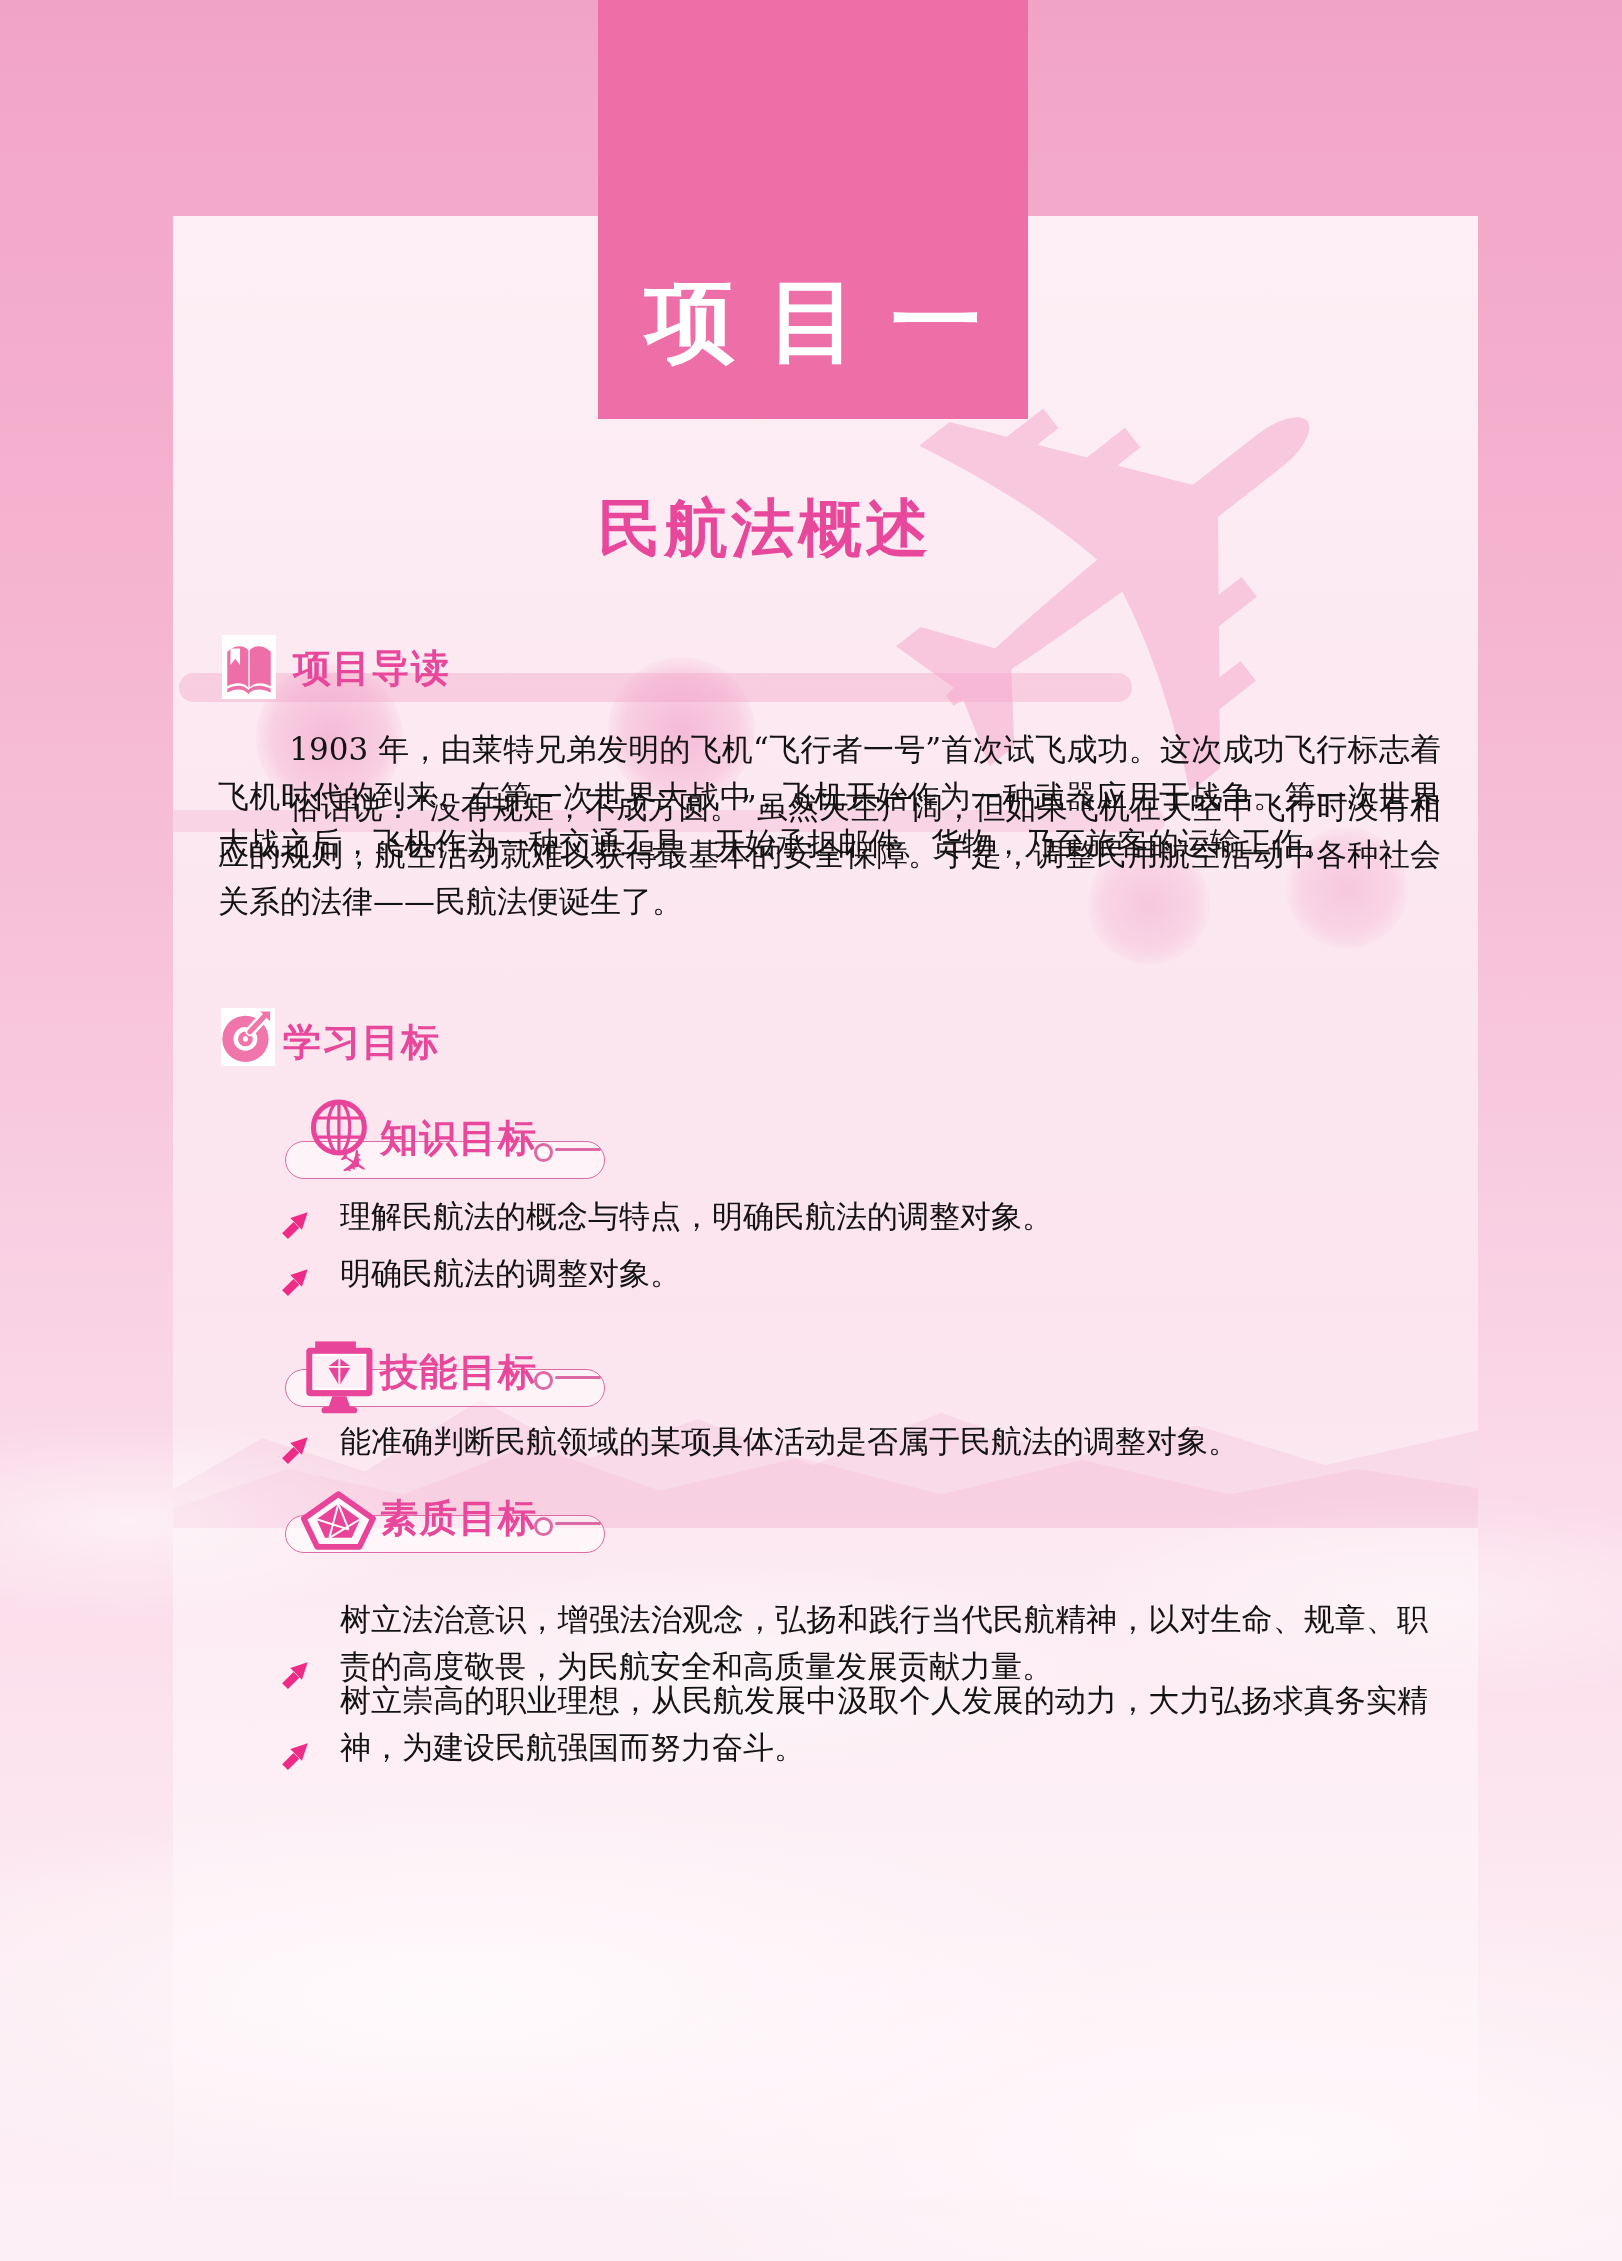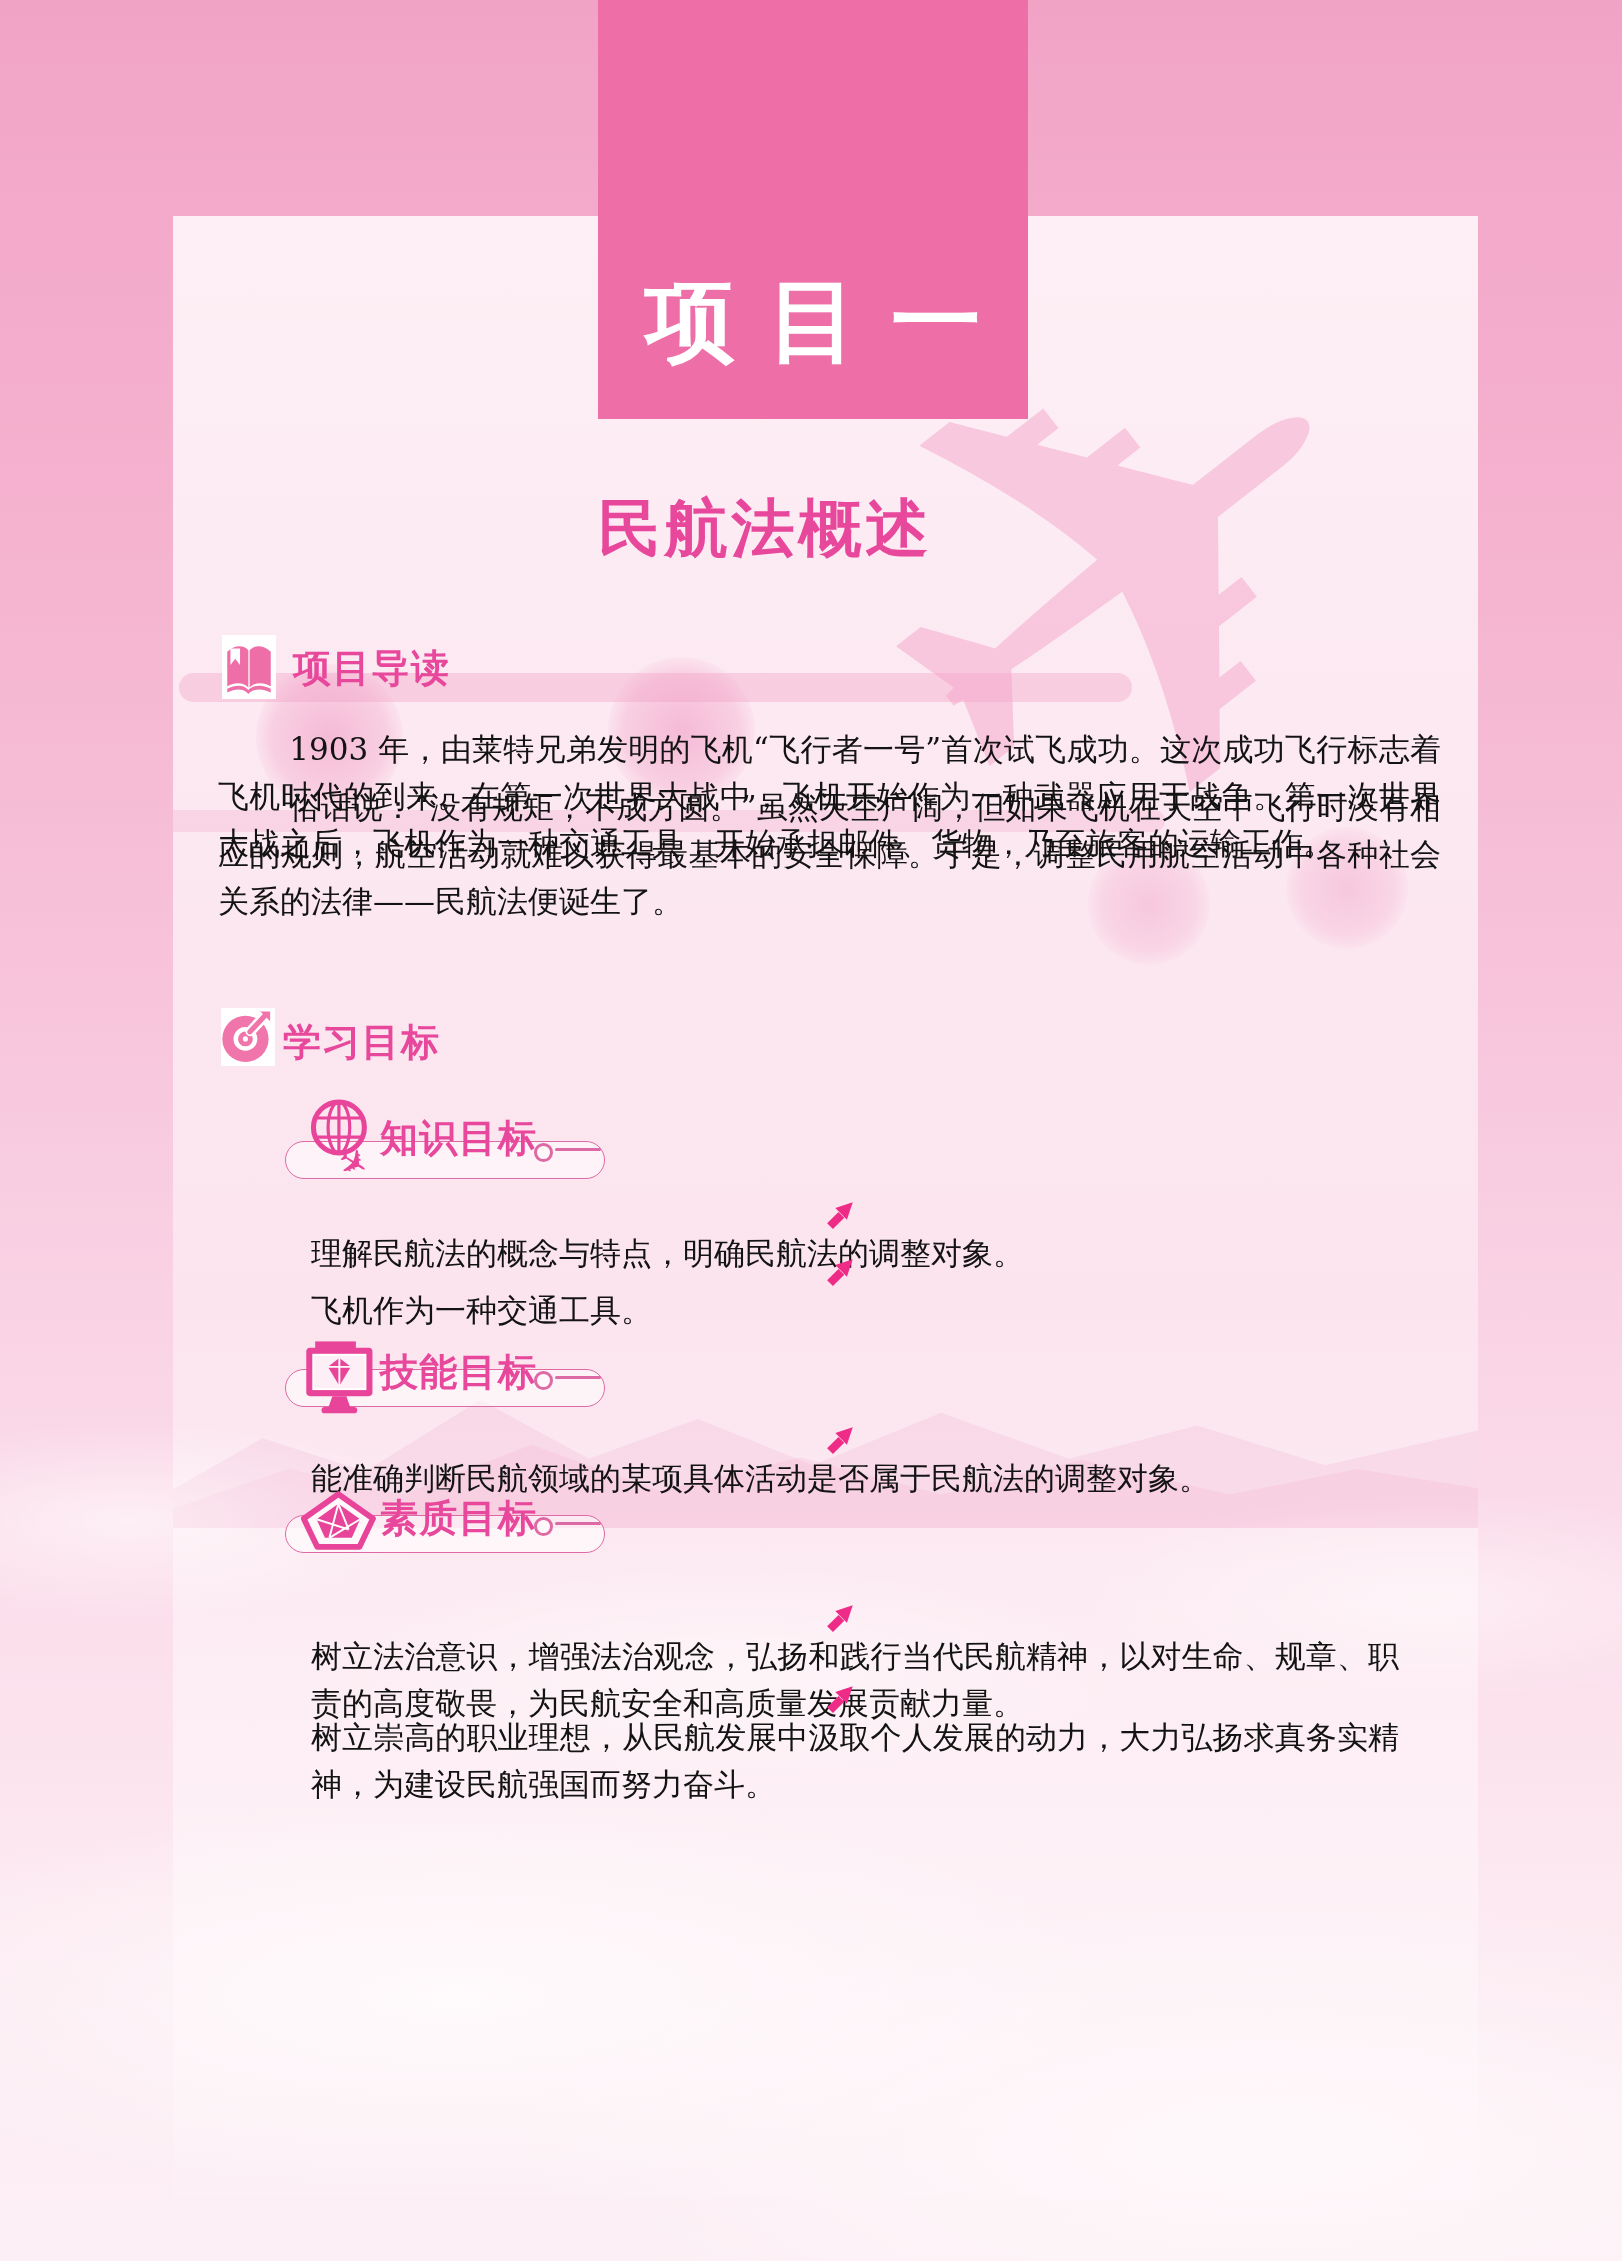--- a/index.html
+++ b/index.html
@@ -86,21 +86,21 @@
     position:absolute;left:380px;z-index:6;font-weight:700;font-size:38px;line-height:45px;
     color:#e8489b;letter-spacing:1.3px;white-space:nowrap;
   }
   .ring{
     position:absolute;width:12.8px;height:12.8px;z-index:6;
     border:3.2px solid #dd6aa4;border-radius:50%;background:#fff8fb;
   }
   .dash{position:absolute;height:3.2px;z-index:6;background:#dd6aa4;border-radius:1.9px;}
   .goal-icon{position:absolute;z-index:6;}
   
-  .bullet{position:absolute;left:280px;display:flex;align-items:center;z-index:6;flex-direction:column;}
+  .bullet{position:absolute;left:280px;display:flex;align-items:flex-end;z-index:6;}
   .bullet-ico{flex:0 0 auto;margin-top:8.3px;}
   .bullet-text{
     margin-left:31px;width:1088px;
     font-family:"DejaVu Serif",serif;
     font-size:31px;line-height:47px;color:#131313;text-align:justify;
   }
 </style>
 </head>
 <body>
 
@@ -170,21 +170,21 @@
       <polygon points="44,2 34.8,29.6 16.4,11.2" fill="#ee2b87"></polygon>
       <path d="M8 40 L26 22" stroke="#ee2b87" stroke-width="13"></path>
     </svg>
     <div class="bullet-text">理解民航法的概念与特点，明确民航法的调整对象。</div>
   </div>
   <div class="bullet" style="top:1250px;">
     <svg class="bullet-ico" width="29" height="29" viewBox="0 0 46 46">
       <polygon points="44,2 34.8,29.6 16.4,11.2" fill="#ee2b87"></polygon>
       <path d="M8 40 L26 22" stroke="#ee2b87" stroke-width="13"></path>
     </svg>
-    <div class="bullet-text">飞机作为一种交通工具。</div>
+    <div class="bullet-text">明确民航法的调整对象。</div>
   </div>
 
   <div class="pill" style="top:1369px;"></div>
   <div class="goal-icon" style="left:305px;top:1341px;">
     <svg width="70" height="74" viewBox="0 0 110 115">
       <rect x="16" y="0" width="64" height="12" fill="#e8459a"></rect>
       <rect x="2" y="10" width="104" height="76" rx="6" fill="#e8459a"></rect>
       <rect x="13" y="21" width="82" height="54" fill="#fdeff5" stroke="#ffffff" stroke-width="3"></rect>
       <polygon points="54,26 72,40 54,70 36,40" fill="#e8459a"></polygon>
       <path d="M36 40 L72 40 M54 26 L54 70" stroke="#ffffff" stroke-width="3"></path>

